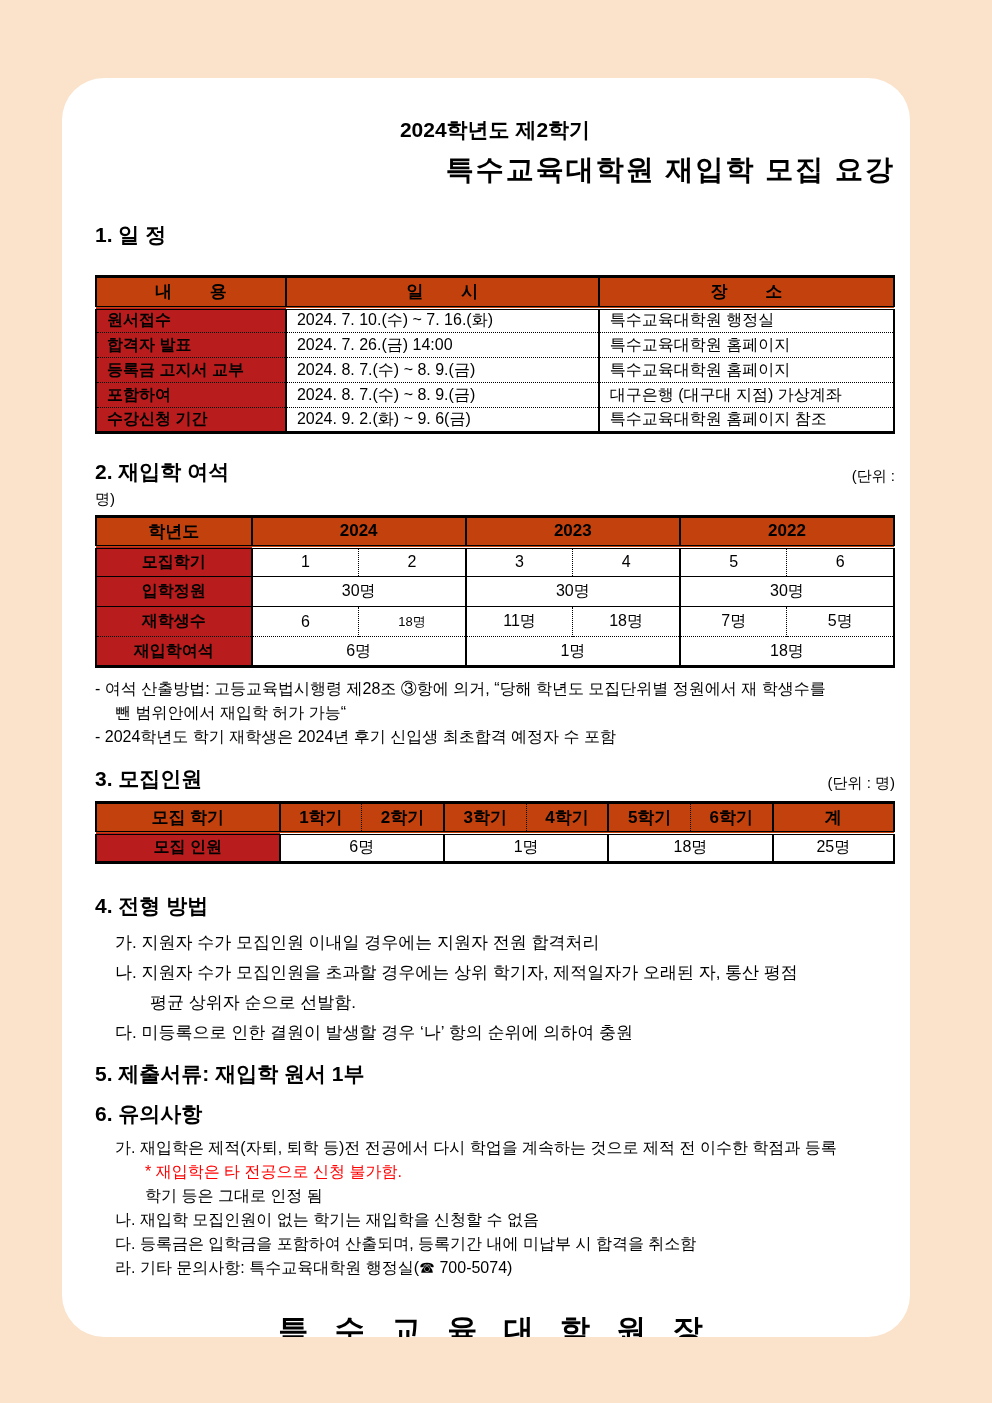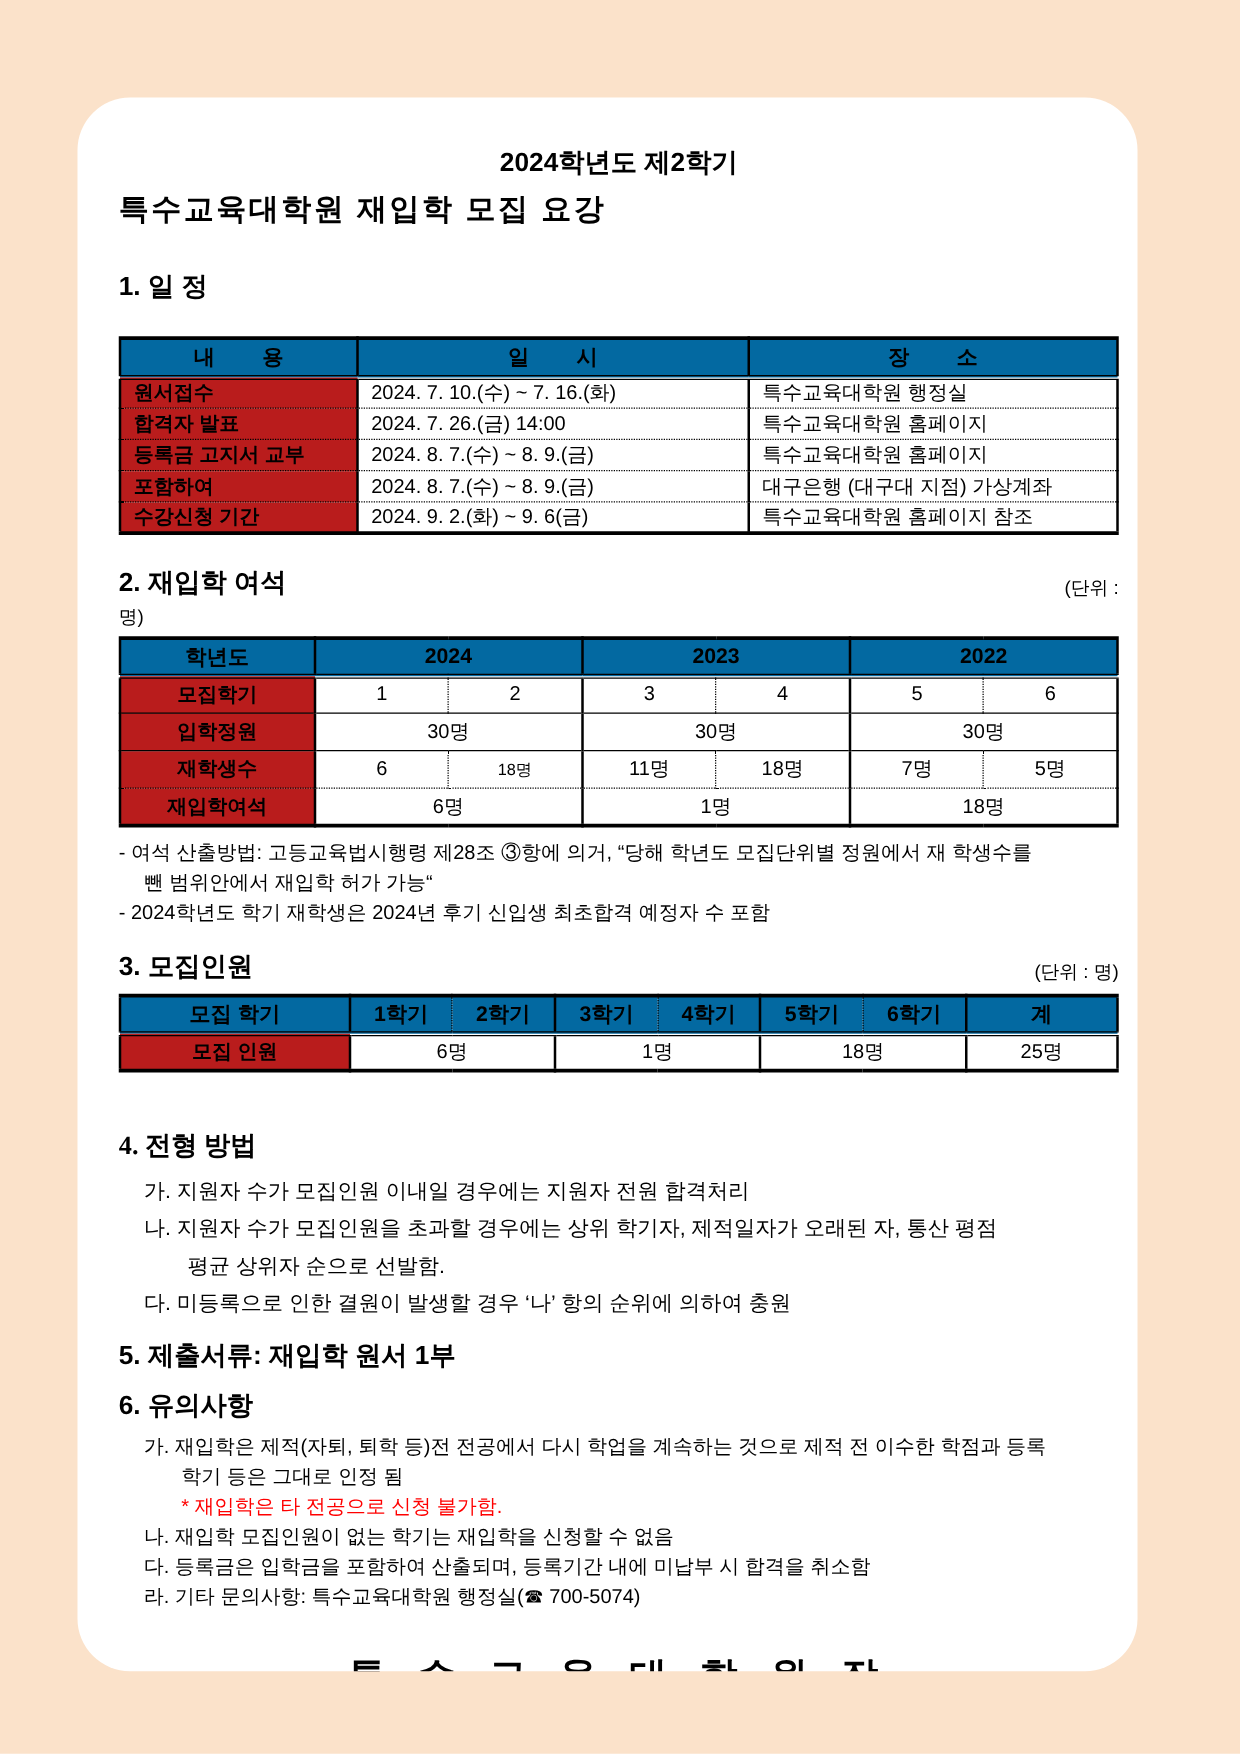--- a/index.html
+++ b/index.html
@@ -12,38 +12,38 @@
   }
   .card{
     position:absolute;left:62px;top:78px;
     width:848px;height:1259px;
     background:#ffffff;border-radius:42px;
     box-sizing:border-box;
     padding:28px 15px 0 33px;
     overflow:hidden;
   }
   .title1{font-size:21px;font-weight:bold;text-align:center;margin-top:10px;}
-  .title2{font-size:24px;font-weight:bold;text-align:left;margin-top:7px;letter-spacing:2px;}
+  .title2{font-size:28px;font-weight:bold;text-align:right;margin-top:7px;letter-spacing:2px;}
   .sec{font-size:21px;font-weight:bold;}
   .sec-row{display:flex;justify-content:space-between;align-items:flex-end;}
   .unit{font-size:15px;font-weight:normal;}
   .unit-wrap{font-size:15px;margin-top:4px;}
   #h1{margin-top:32px;}
   
   table.t{
     border-collapse:collapse;width:100%;table-layout:fixed;
     border:2px solid #000;border-top-width:3px;border-bottom-width:3px;
     font-size:16px;
   }
   table.t th,table.t td{
     text-align:center;vertical-align:middle;padding:0 3px;
     border-left:2px solid #000;
   }
   table.t th:first-child,table.t td:first-child{border-left:none;}
-  .green{background:#0369a1;}
+  .green{background:#c2410c;}
   .pre{white-space:pre;}
   .lab{background:#b91c1c;font-weight:bold;}
   .dotl{border-left:1px dotted #000 !important;}
   
   .t1{margin-top:26px;}
   .t1 thead tr{height:31px;}
   .t1 tbody tr{height:25px;}
   .t1 thead th{border-bottom:4px double #000;font-weight:bold;font-size:17px;}
   .t1 tbody td{border-top:1px dotted #000;font-size:16px;}
   .t1 tbody td.lab{text-align:left;padding-left:10px;}
@@ -58,21 +58,21 @@
   
   .t3{margin-top:8px;}
   .t3 tr{height:30px;}
   .t3 thead th{border-bottom:4px double #000;font-weight:bold;font-size:17px;}
   
   .notes{margin-top:9px;font-size:16px;line-height:24px;}
   .note-cont{padding-left:20px;}
   .s3row{margin-top:16px;}
   .s2row{margin-top:24px;}
   
-  #h4{margin-top:44px;font-family:Liberation Serif, serif;}
+  #h4{margin-top:28px;}
   .items{margin-top:8px;font-size:17px;line-height:30px;}
   .items .it{padding-left:20px;}
   .items .cont{padding-left:55px;}
   #h5{margin-top:12px;}
   #h6{margin-top:12px;}
   .items6{margin-top:8px;font-size:16px;line-height:24px;}
   .items6 .it{padding-left:20px;}
   .items6 .cont{padding-left:50px;}
   .red{color:#ff0000;}
   .footer{
@@ -239,22 +239,22 @@
     <div class="it">나. 지원자 수가 모집인원을 초과할 경우에는 상위 학기자, 제적일자가 오래된 자, 통산 평점</div>
     <div class="cont">평균 상위자 순으로 선발함.</div>
     <div class="it">다. 미등록으로 인한 결원이 발생할 경우  ‘나’ 항의 순위에 의하여 충원</div>
   </div>
 
   <div id="h5" class="sec">5. 제출서류: 재입학 원서 1부</div>
 
   <div id="h6" class="sec">6. 유의사항</div>
   <div class="items6">
     <div class="it">가. 재입학은 제적(자퇴, 퇴학 등)전 전공에서 다시 학업을 계속하는 것으로 제적 전 이수한 학점과 등록</div>
+    <div class="cont red">* 재입학은 타 전공으로 신청 불가함.</div>
     <div class="cont">학기 등은 그대로 인정 됨</div>
-    <div class="cont red">* 재입학은 타 전공으로 신청 불가함.</div>
     <div class="it">나. 재입학 모집인원이 없는 학기는 재입학을 신청할 수 없음</div>
     <div class="it">다. 등록금은 입학금을 포함하여 산출되며, 등록기간 내에 미납부 시 합격을 취소함</div>
     <div class="it">라. 기타 문의사항: 특수교육대학원 행정실(☎ 700-5074)</div>
   </div>
 
   <div class="footer">특 수 교 육 대 학 원 장</div>
 
 </div>
 
 </body></html>

